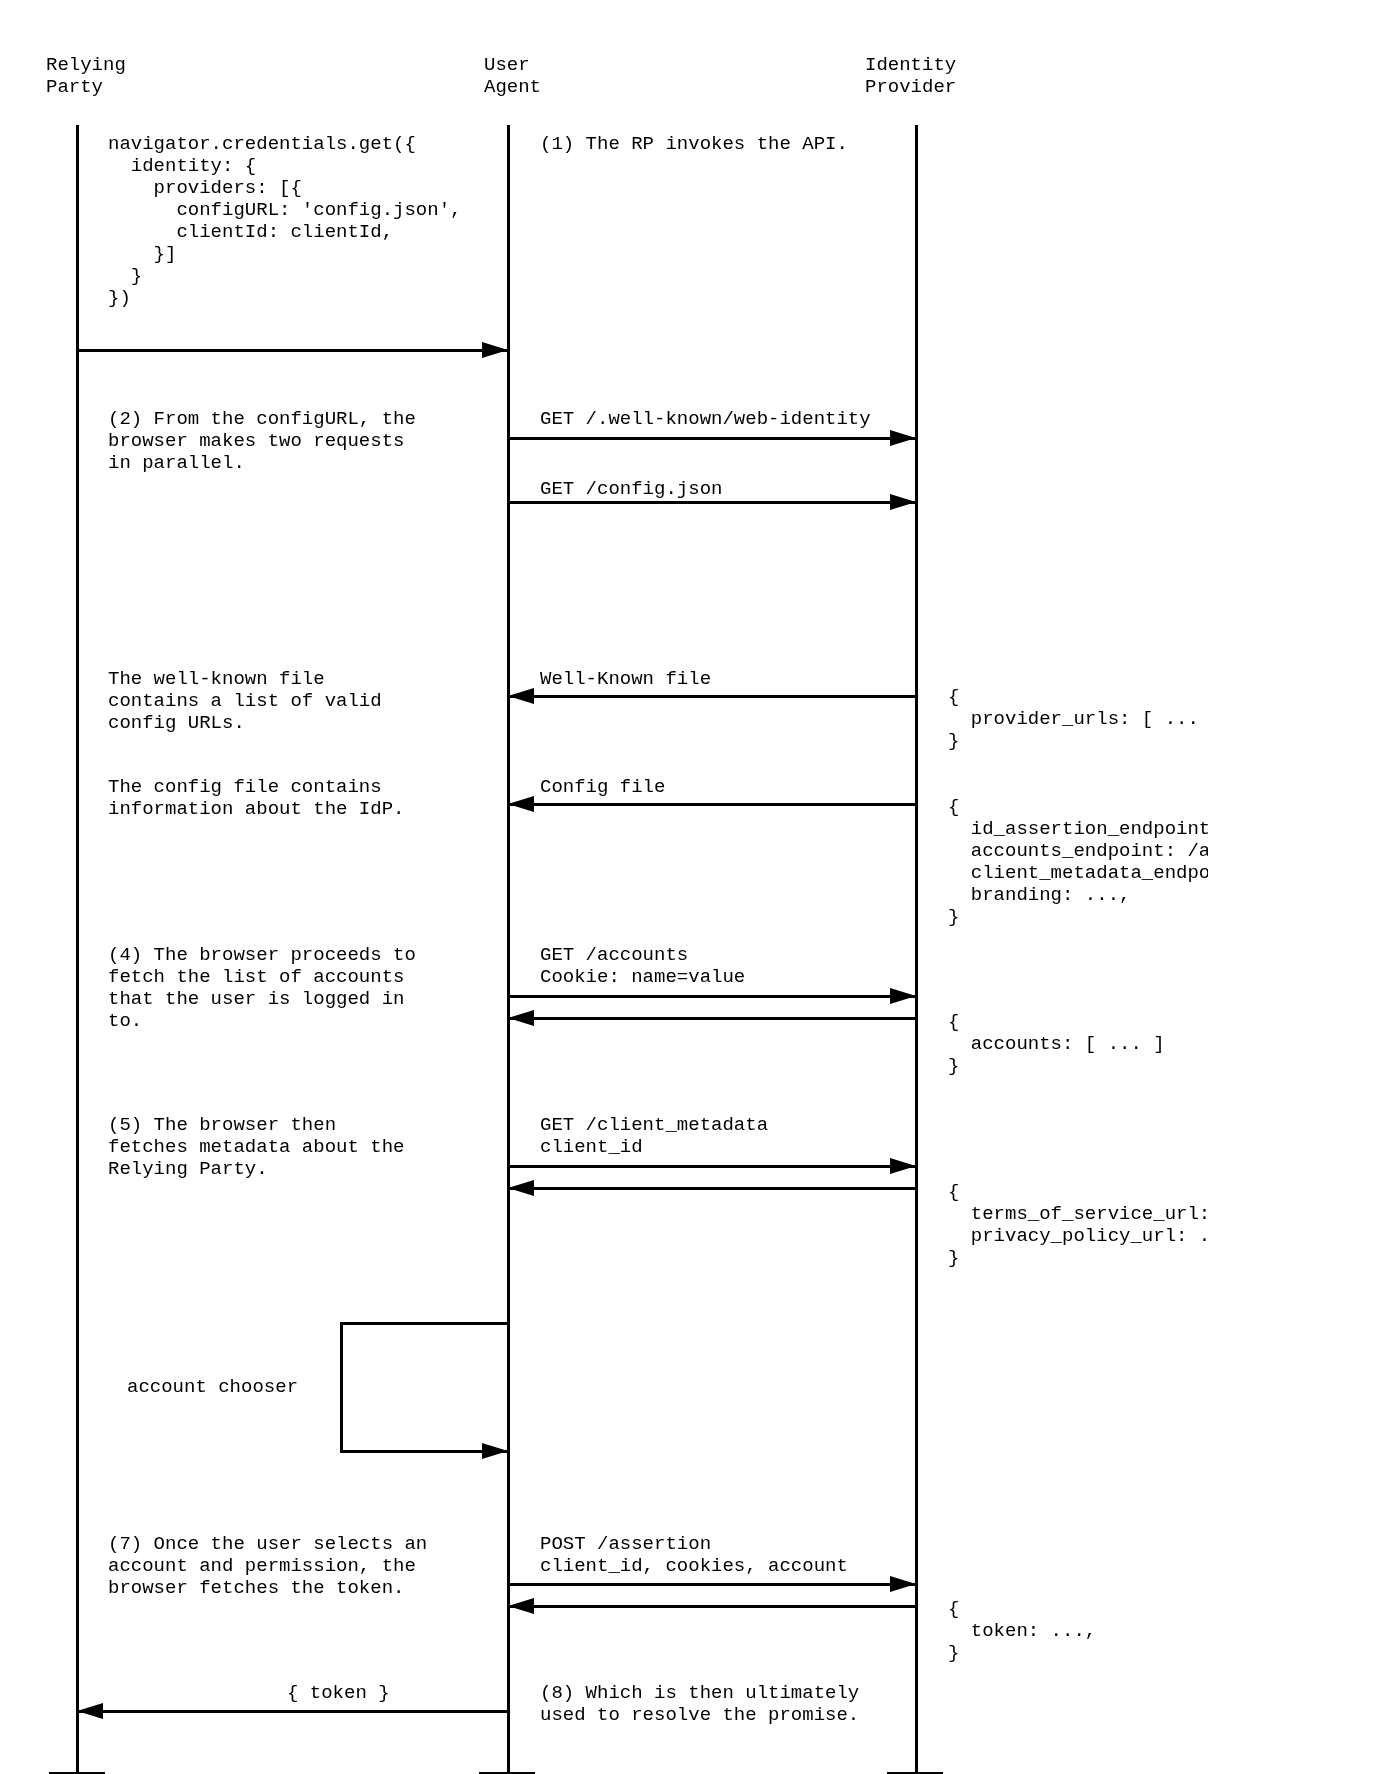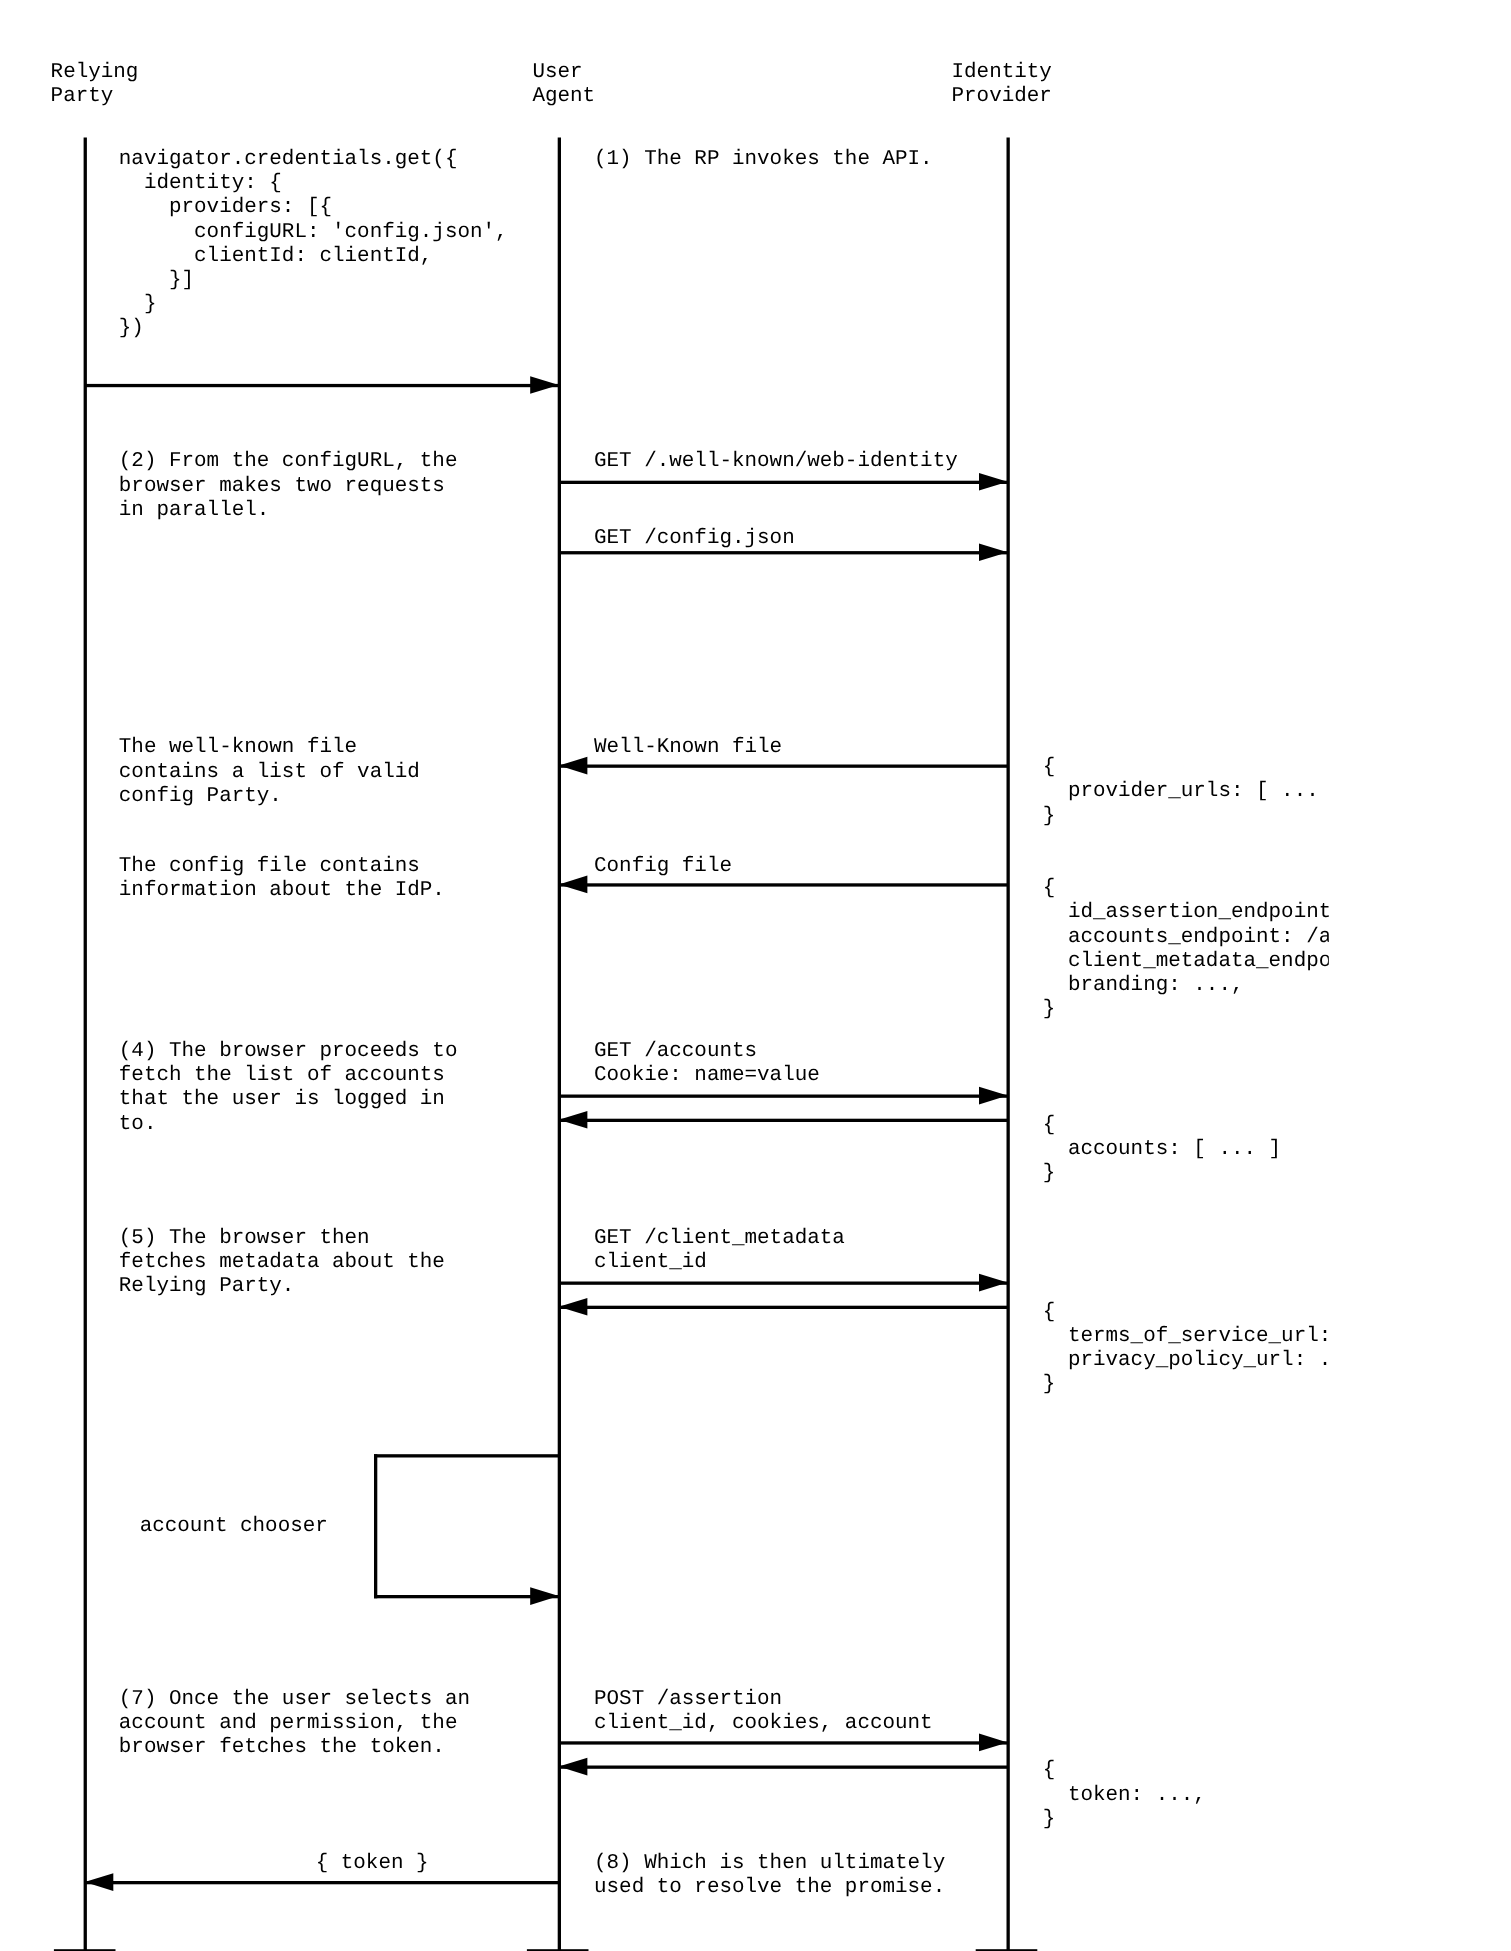--- a/index.html
+++ b/index.html
@@ -67,21 +67,21 @@
   </div>
   <div class="txt" style="left:540px;top:442px;">GET /config.json</div>
   <div class="arrow" style="left:508px;top:458px;width:408px;">
     <div class="shaft"></div>
     <div class="head-right"></div>
   </div>
 
 
   <div class="txt" style="left:108px;top:632px;">The well-known file
 contains a list of valid
-config Party.</div>
+config URLs.</div>
   <div class="txt" style="left:540px;top:632px;">Well-Known file</div>
   <div class="arrow" style="left:508px;top:652px;width:408px;">
     <div class="shaft"></div>
     <div class="head-left"></div>
   </div>
   <div class="txt" style="left:948px;top:650px;">{
   provider_urls: [ ... ]
 }</div>
 
   <div class="txt" style="left:108px;top:740px;">The config file contains

